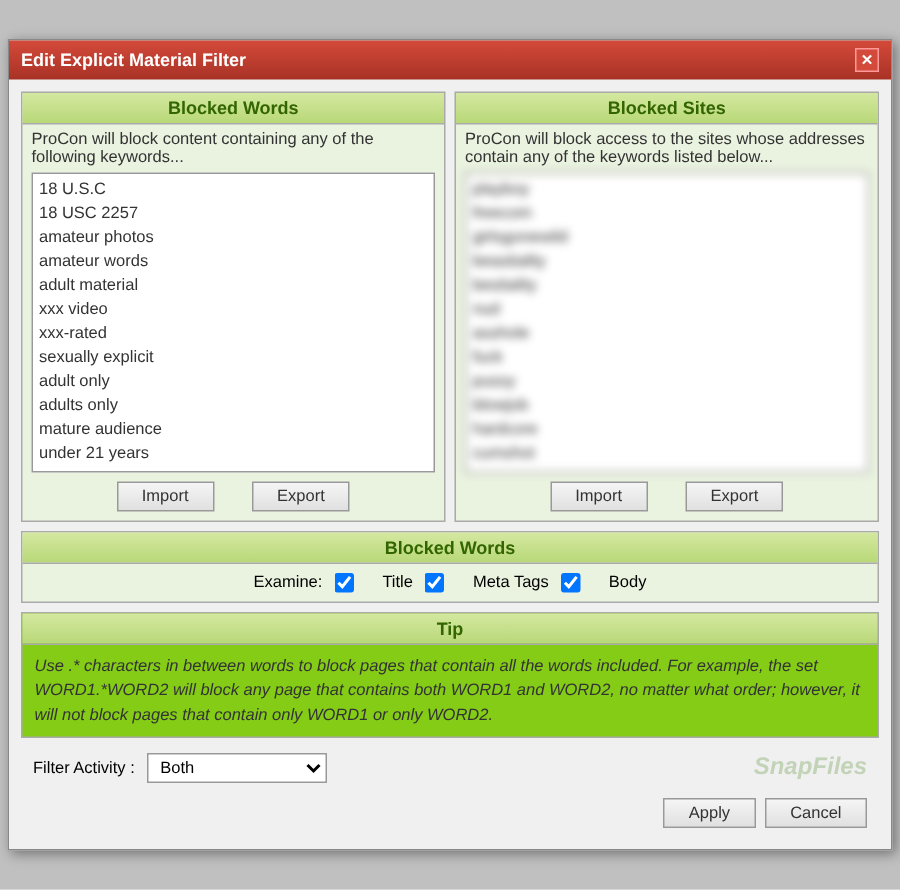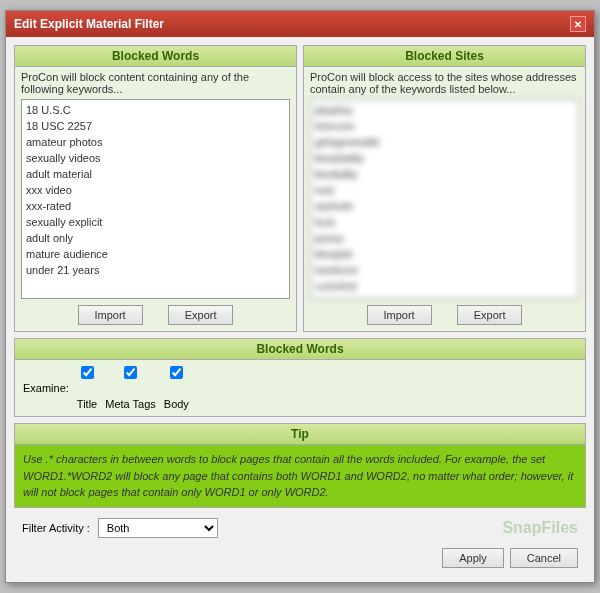--- a/index.html
+++ b/index.html
@@ -115,27 +115,27 @@
     .blocked-words-section {
       border: 1px solid #aaa;
       background: #eaf2e0;
     }
     .examine-row {
       padding: 6px 8px;
       display: flex;
       align-items: center;
       gap: 8px;
       font-size: 11px;
+      justify-content: center;
     }
     .examine-row label {
       display: flex;
       align-items: center;
       gap: 19px;
       cursor: pointer;
-      flex-direction: column;
     }
     .tip-section {
       border: 1px solid #aaa;
       background: #84cc16;
     }
     .tip-text {
       padding: 6px 8px;
       font-size: 11px;
       color: #333;
       line-height: 1.5;
@@ -160,20 +160,21 @@
       justify-content: flex-end;
       gap: 6px;
       padding: 4px 8px 6px 8px;
     }
     .snapfiles-logo {
       position: absolute;
       right: 20px;
       bottom: 60px;
       color: #b0c8a0;
       font-size: 16px;
+      font-style: italic;
       font-weight: bold;
       opacity: 0.7;
     }
     .bottom-area {
       position: relative;
     }
   </style>
 </head>
 <body>
 
@@ -185,26 +186,27 @@
   <div class="dialog-body">
     <div class="top-section">
 
       <div class="panel">
         <div class="panel-header">Blocked Words</div>
         <div class="panel-desc">ProCon will block content containing any of the following keywords...</div>
         <div class="list-area">
           <div class="list-item">18 U.S.C</div>
           <div class="list-item">18 USC 2257</div>
           <div class="list-item">amateur photos</div>
-          <div class="list-item">sexually videos</div>
+          <div class="list-item">amateur words</div>
           <div class="list-item">adult material</div>
           <div class="list-item">xxx video</div>
           <div class="list-item">xxx-rated</div>
           <div class="list-item">sexually explicit</div>
           <div class="list-item">adult only</div>
+          <div class="list-item">adults only</div>
           <div class="list-item">mature audience</div>
           <div class="list-item">under 21 years</div>
 
         </div>
         <div class="panel-buttons">
           <button class="btn">Import</button>
           <button class="btn">Export</button>
         </div>
       </div>
 

